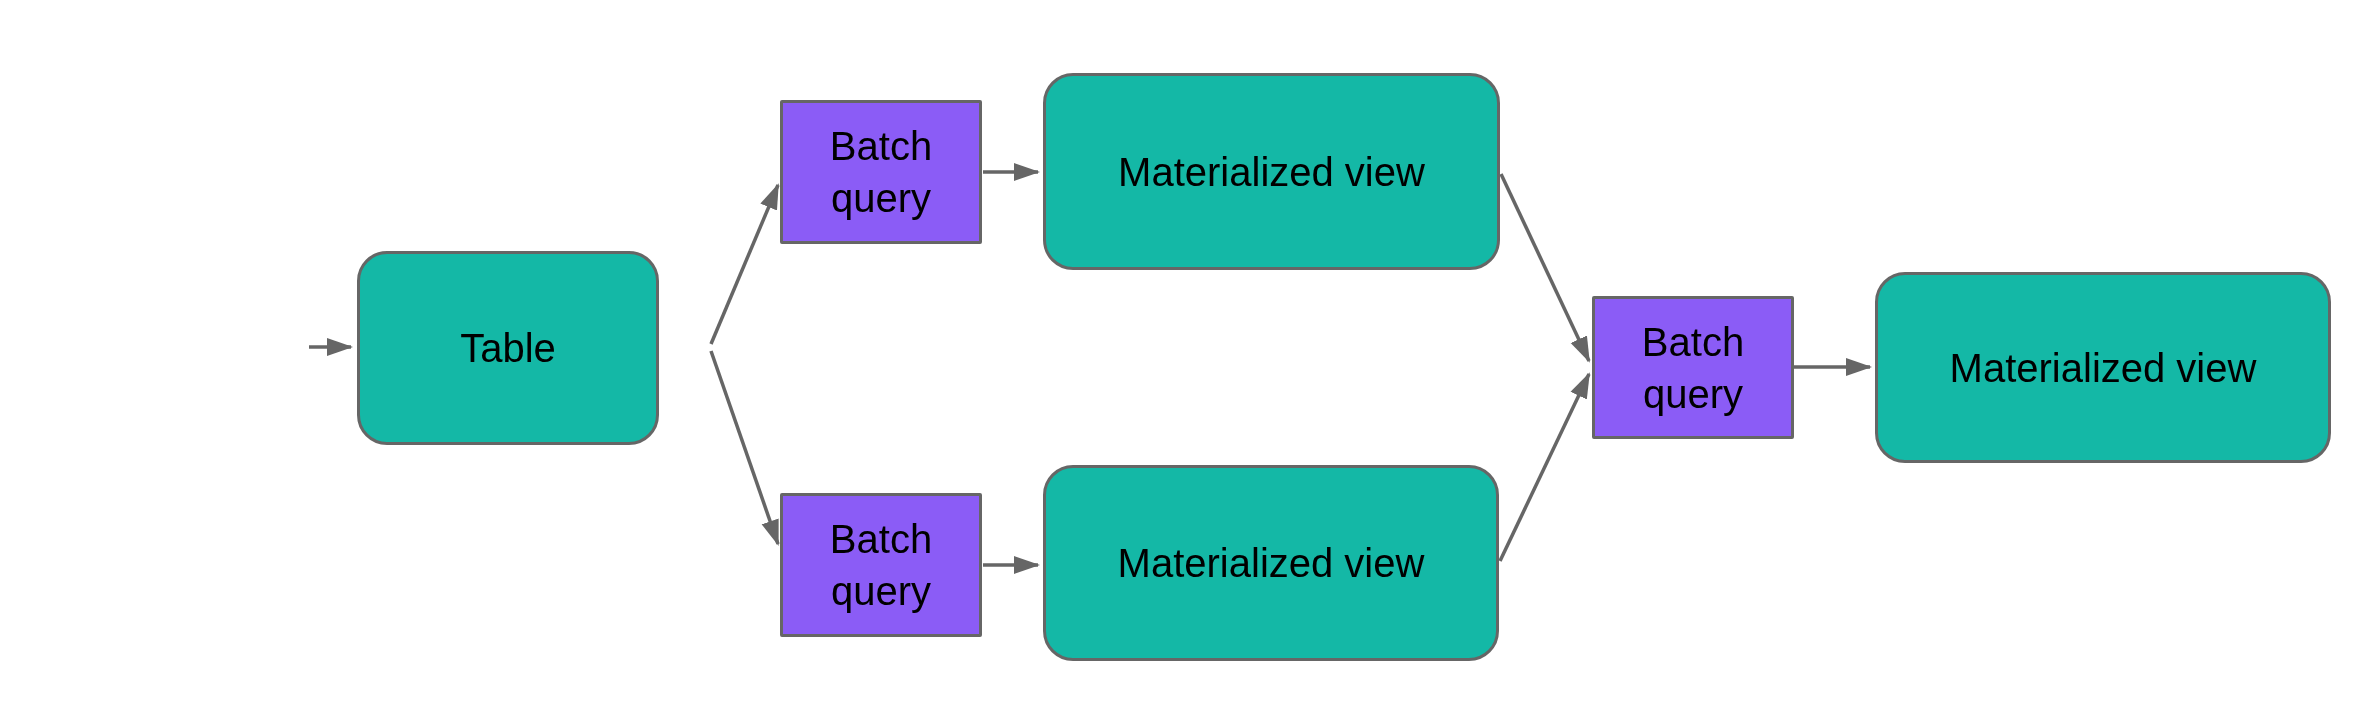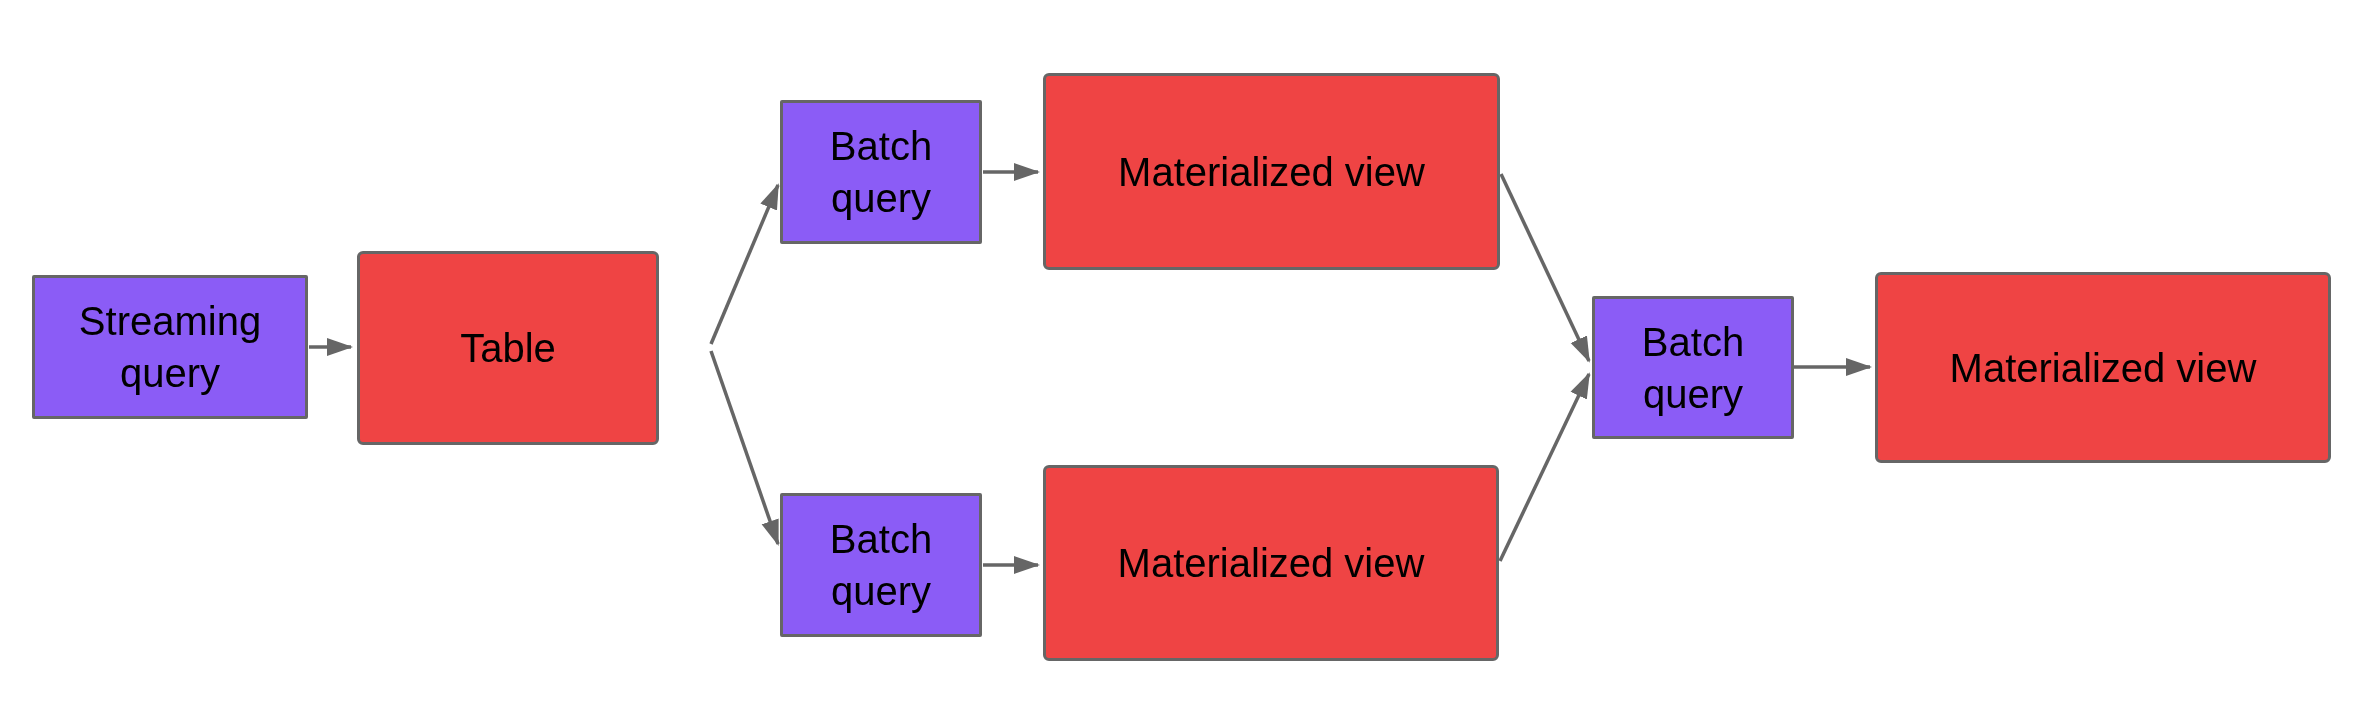--- a/index.html
+++ b/index.html
@@ -38,22 +38,22 @@
   }
   .node .label {
     display: block;
     padding: 0 14px;
   }
   .query {
     background: #8b5cf6;
     border-radius: 2px;
   }
   .view {
-    background: #ef4444;
-    border-radius: 6px;
+    background: #14b8a6;
+    border-radius: 30px;
   }
   
   #n-streaming-query      { left:   32px; top: 275px; width: 276px; height: 144px; }
   #n-table                { left:  357px; top: 251px; width: 302px; height: 194px; }
   #n-batch-query-top      { left:  780px; top: 100px; width: 202px; height: 144px; }
   #n-mv-top               { left: 1043px; top:  73px; width: 457px; height: 197px; }
   #n-batch-query-bottom   { left:  780px; top: 493px; width: 202px; height: 144px; }
   #n-mv-bottom            { left: 1043px; top: 465px; width: 456px; height: 196px; }
   #n-batch-query-center   { left: 1592px; top: 296px; width: 202px; height: 143px; }
   #n-mv-final             { left: 1875px; top: 272px; width: 456px; height: 191px; }
@@ -74,23 +74,20 @@
       <line x1="711" y1="344" x2="778" y2="185" marker-end="url(#arrowhead)"></line>
       <line x1="711" y1="351" x2="778" y2="544" marker-end="url(#arrowhead)"></line>
       <line x1="983" y1="172" x2="1038" y2="172" marker-end="url(#arrowhead)"></line>
       <line x1="983" y1="565" x2="1038" y2="565" marker-end="url(#arrowhead)"></line>
       <line x1="1501" y1="174" x2="1589" y2="361" marker-end="url(#arrowhead)"></line>
       <line x1="1500" y1="561" x2="1589" y2="374" marker-end="url(#arrowhead)"></line>
       <line x1="1794" y1="367" x2="1870" y2="367" marker-end="url(#arrowhead)"></line>
     </g>
   </svg>
 
-  <div id="n-streaming-query" class="node query">
-    <span class="label">Streaming query</span>
-  </div>
 
   <div id="n-table" class="node view">
     <span class="label">Table</span>
   </div>
 
   <div id="n-batch-query-top" class="node query">
     <span class="label">Batch query</span>
   </div>
 
   <div id="n-mv-top" class="node view">

